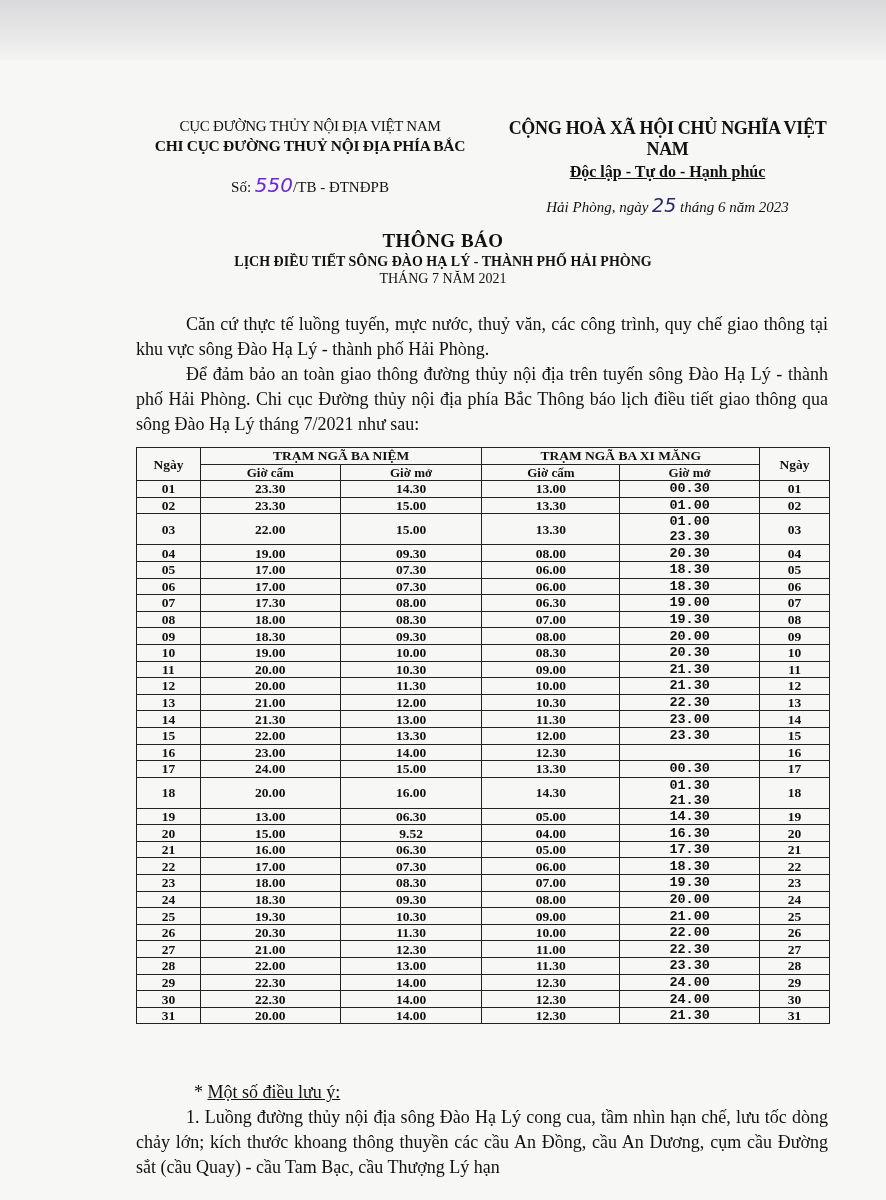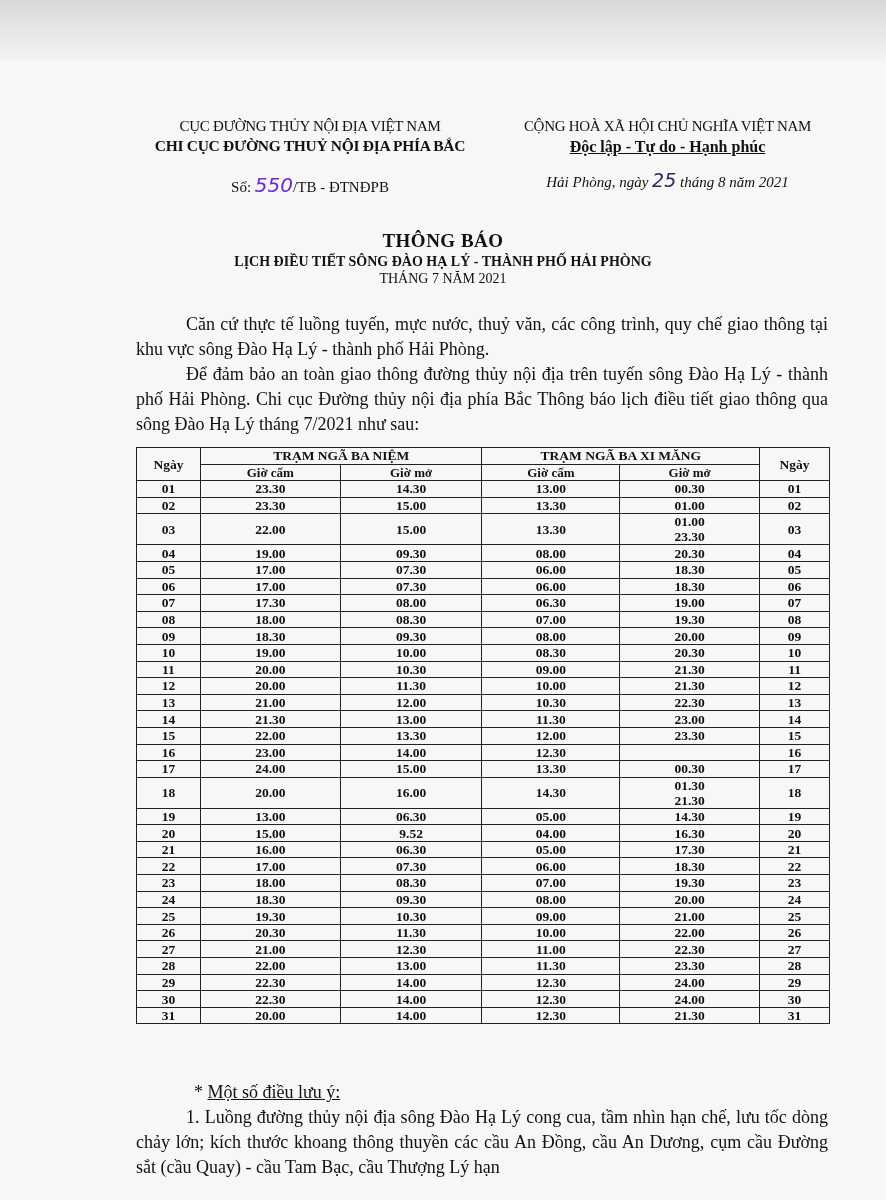--- a/index.html
+++ b/index.html
@@ -12,21 +12,21 @@
   }
   .page-shade {
     position: absolute; left: 0; top: 0; width: 886px; height: 60px;
     background: linear-gradient(#d9d9db, #f3f3f2);
   }
   .header { position: absolute; top: 118px; left: 0; width: 886px; height: 90px; padding-left: 48px; }
   .hdr-left { position: absolute; left: 130px; width: 360px; text-align: center; }
   .hdr-right { position: absolute; left: 495px; width: 345px; text-align: center; }
   .org1 { font-size: 15px; letter-spacing: -0.3px; }
   .org2 { font-size: 15.5px; font-weight: bold; letter-spacing: -0.3px; margin-top: 2px; }
-  .nation { font-size: 15px; font-weight: normal; letter-spacing: -0.3px; }
+  .nation { font-size: 18px; font-weight: bold; letter-spacing: -0.3px; }
   .motto { font-size: 16px; font-weight: bold; text-decoration: underline; margin-top: 3px; }
   .docno { font-size: 15px; margin-top: 18px; }
   .docno .hand { font-family: "DejaVu Sans", sans-serif; font-style: italic; font-size: 20px; color: #6d28d9; }
   .place { font-size: 15px; font-style: italic; margin-top: 13px; }
   .place .hand { font-family: "DejaVu Sans", sans-serif; font-style: italic; font-size: 19px; color: #2a2a6a; }
 
   .title-block { position: absolute; top: 230px; left: 0; width: 886px; text-align: center; }
   .t1 { font-size: 19px; font-weight: bold; letter-spacing: 0.5px; }
   .t2 { font-size: 14px; font-weight: bold; margin-top: 2px; }
   .t3 { font-size: 14px; font-weight: normal; margin-top: 1px; }
@@ -39,21 +39,21 @@
     position: absolute; left: 136px; top: 447px; width: 694px;
     border-collapse: collapse; font-size: 13.5px; font-weight: bold;
   }
   table.sched td, table.sched th {
     border: 1px solid #222; padding: 0; text-align: center; height: 15.6px; line-height: 15px;
   }
   table.sched th { font-weight: bold; }
   th.st { font-size: 13.5px; }
   th.sub { font-size: 13px; }
   td.tall { height: 31px; }
-  .multi span { display: block; line-height: 15px; }
+  .multi span { display: block; line-height: 15px; font-family: Liberation Mono, monospace; }
 
   .notes { position: absolute; left: 136px; width: 692px; font-size: 18px; line-height: 25px; }
   .notes-title { top: 1080px; left: 194px; }
   .notes-title u { text-decoration: underline; }
   .note1 { top: 1105px; text-indent: 50px; text-align: justify; }
 </style>
 </head>
 <body>
 
 <div class="page-shade"></div>
@@ -63,21 +63,21 @@
     <div class="org1">CỤC ĐƯỜNG THỦY NỘI ĐỊA VIỆT NAM</div>
     <div class="org2">CHI CỤC ĐƯỜNG THUỶ NỘI ĐỊA PHÍA BẮC</div>
     <div class="docno">
       <span>Số: </span><span class="hand">550</span><span>/TB - ĐTNĐPB</span>
     </div>
   </div>
   <div class="hdr-right">
     <div class="nation">CỘNG HOÀ XÃ HỘI CHỦ NGHĨA VIỆT NAM</div>
     <div class="motto">Độc lập - Tự do - Hạnh phúc</div>
     <div class="place">
-      <span>Hải Phòng, ngày </span><span class="hand">25</span><span> tháng 8 năm 2021</span>
+      <span>Hải Phòng, ngày </span><span class="hand">25</span><span> tháng 6 năm 2023</span>
     </div>
   </div>
 </div>
 
 <div class="title-block">
   <div class="t1">THÔNG BÁO</div>
   <div class="t2">LỊCH ĐIỀU TIẾT SÔNG ĐÀO HẠ LÝ - THÀNH PHỐ HẢI PHÒNG</div>
   <div class="t3">THÁNG 7 NĂM 2021</div>
 </div>
 

